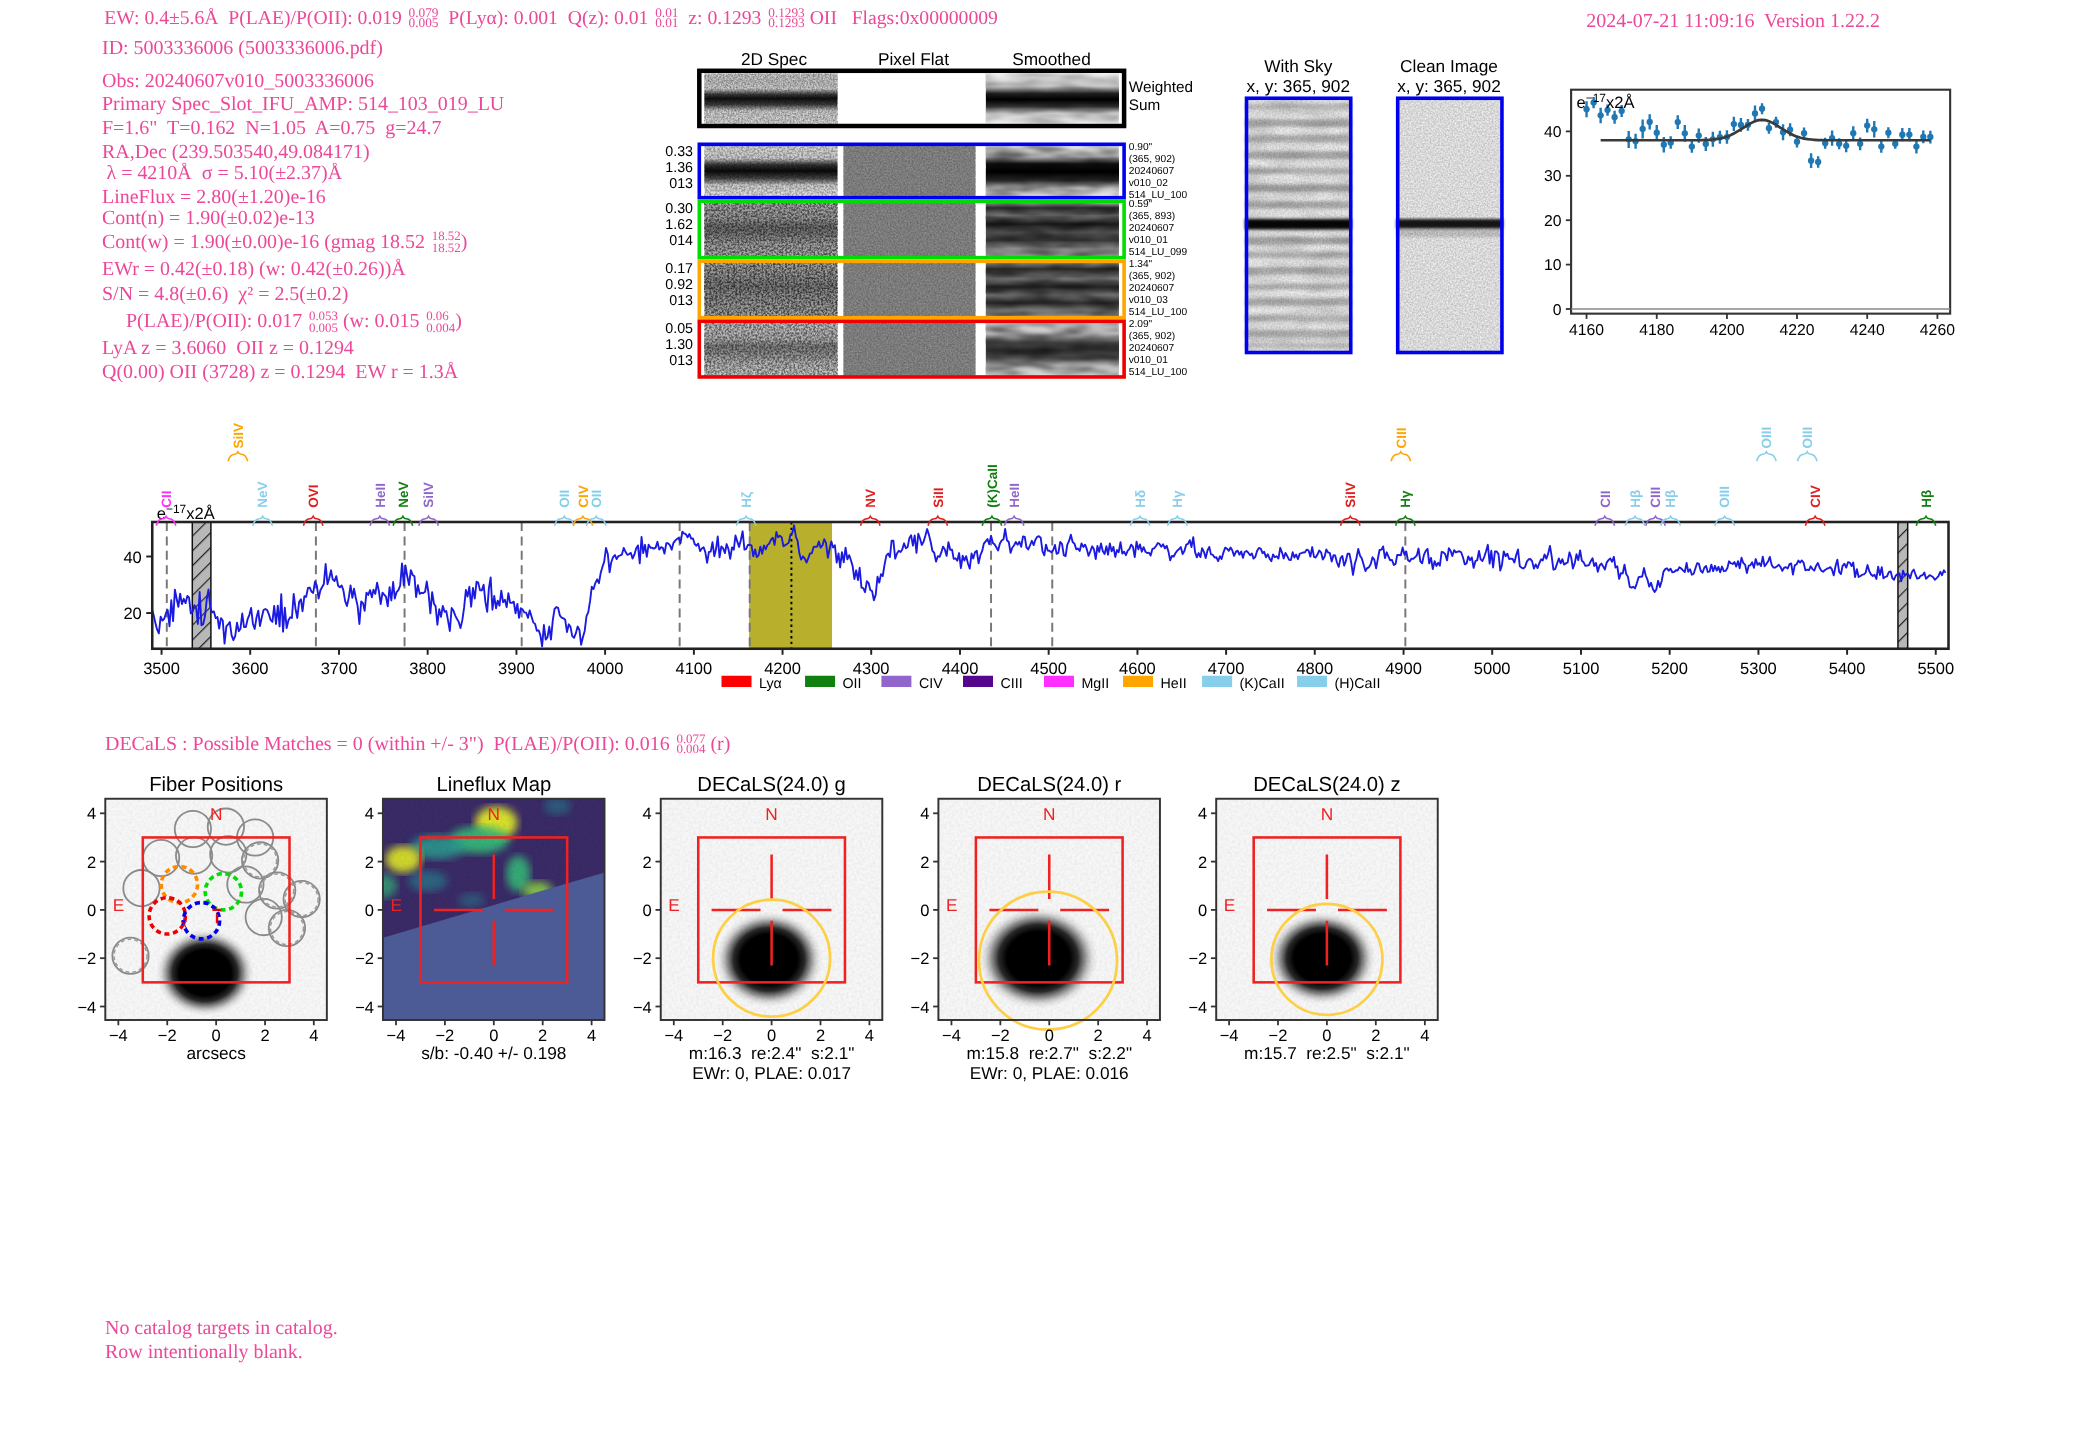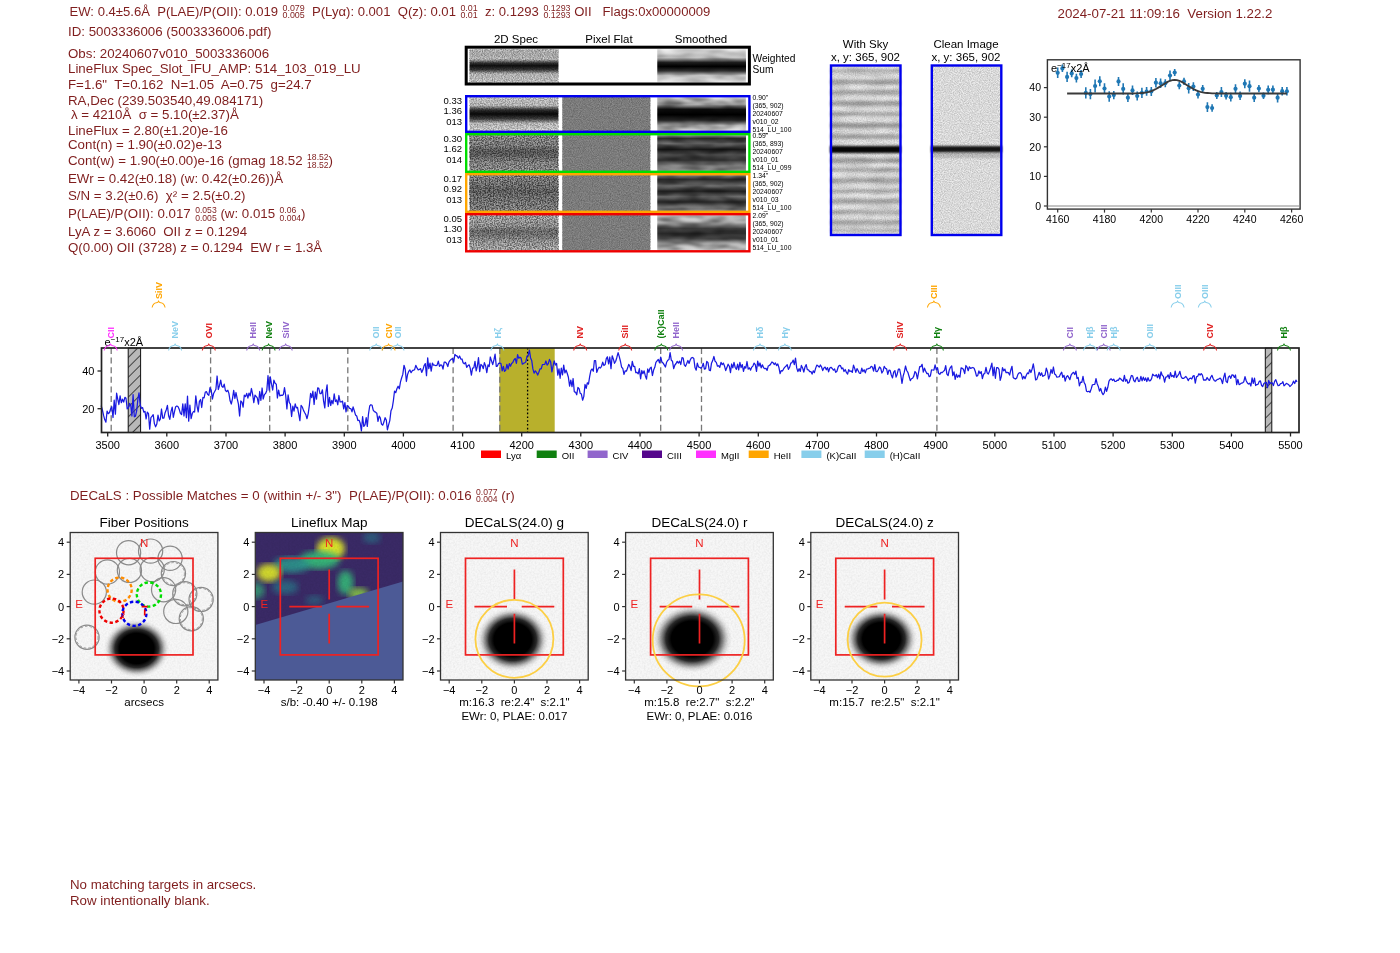--- a/index.html
+++ b/index.html
@@ -1,34 +1,34 @@
 <!DOCTYPE html>
 <html><head><meta charset="utf-8"><style>
 html,body{margin:0;padding:0;background:#fff;width:1400px;height:953px;position:relative;overflow:hidden}
-.mono{position:absolute;font-family:Liberation Sans, sans-serif;font-size:13.3px;color:#7f1d1d;white-space:pre;line-height:15px}
+.mono{position:absolute;font-family:Liberation Serif, serif;font-size:13.3px;color:#ec4899;white-space:pre;line-height:15px}
 .hdr{font-size:13.1px}
 .st{display:inline-block;vertical-align:-2.5px;font-size:8.6px;line-height:7.4px;text-align:left;margin-left:4.5px}
 .hdr .st{font-size:8.9px;line-height:7.6px;vertical-align:-2.8px}
 svg{position:absolute;overflow:visible}
 svg text{font-family:"Liberation Sans",sans-serif}
 </style></head><body>
 <div class="mono hdr" style="left:69.5px;top:3.5px">EW: 0.4±5.6Å  P(LAE)/P(OII): 0.019<span class="st">0.079<br>0.005</span>  P(Lyα): 0.001  Q(z): 0.01<span class="st">0.01<br>0.01</span>  z: 0.1293<span class="st">0.1293<br>0.1293</span> OII   Flags:0x00000009</div>
 <div class="mono" style="left:1057.5px;top:6px">2024-07-21 11:09:16  Version 1.22.2</div>
 <div class="mono" style="left:68px;top:24px">ID: 5003336006 (5003336006.pdf)</div>
 <div class="mono" style="left:68px;top:46.3px">Obs: 20240607v010_5003336006</div>
-<div class="mono" style="left:68px;top:61.3px">LineFlux Spec_Slot_IFU_AMP: 514_103_019_LU</div>
+<div class="mono" style="left:68px;top:61.3px">Primary Spec_Slot_IFU_AMP: 514_103_019_LU</div>
 <div class="mono" style="left:68px;top:76.8px">F=1.6"  T=0.162  N=1.05  A=0.75  g=24.7</div>
 <div class="mono" style="left:68px;top:92.5px">RA,Dec (239.503540,49.084171)</div>
 <div class="mono" style="left:71px;top:106.8px">λ = 4210Å  σ = 5.10(±2.37)Å</div>
 <div class="mono" style="left:68px;top:122.8px">LineFlux = 2.80(±1.20)e-16</div>
 <div class="mono" style="left:68px;top:137.2px">Cont(n) = 1.90(±0.02)e-13</div>
 <div class="mono" style="left:68px;top:153.0px">Cont(w) = 1.90(±0.00)e-16 (gmag 18.52<span class="st">18.52<br>18.52</span>)</div>
 <div class="mono" style="left:68px;top:171.0px">EWr = 0.42(±0.18) (w: 0.42(±0.26))Å</div>
-<div class="mono" style="left:68px;top:187.9px">S/N = 3.2(±0.6)  χ² = 2.5(±0.2)</div>
-<div class="mono" style="left:68px;top:206.0px">P(LAE)/P(OII): 0.017<span class="st">0.053<br>0.005</span> (w: 0.015<span class="st">0.06<br>0.004</span>)</div>
+<div class="mono" style="left:68px;top:187.9px">S/N = 4.8(±0.6)  χ² = 2.5(±0.2)</div>
+<div class="mono" style="left:84px;top:206.0px">P(LAE)/P(OII): 0.017<span class="st">0.053<br>0.005</span> (w: 0.015<span class="st">0.06<br>0.004</span>)</div>
 <div class="mono" style="left:68px;top:224.0px">LyA z = 3.6060  OII z = 0.1294</div>
 <div class="mono" style="left:68px;top:240.2px">Q(0.00) OII (3728) z = 0.1294  EW r = 1.3Å</div>
 <svg style="left:440px;top:30px" width="570" height="230" viewBox="440 30 570 230">
     <defs>
       <filter id="gr0" x="0" y="0" width="100%" height="100%">
 <feTurbulence type="fractalNoise" baseFrequency="0.9" numOctaves="2" seed="3" stitchTiles="stitch"></feTurbulence>
 <feColorMatrix type="matrix" values="0 0 0 0 0 0 0 0 0 0 0 0 0 0 0 1.6 0 0 0 -0.42"></feColorMatrix>
       </filter>
       <filter id="gr1" x="0" y="0" width="100%" height="100%">
 <feTurbulence type="fractalNoise" baseFrequency="0.9" numOctaves="2" seed="7" stitchTiles="stitch"></feTurbulence>
@@ -732,13 +732,13 @@
     <line x1="807.3" y1="542.2" x2="810.8" y2="542.2" stroke="#333" stroke-width="1.2"></line>
     <text x="804.8" y="546.2" font-size="11" text-anchor="end">4</text>
     <text x="144.1" y="706" font-size="11.5" text-anchor="middle">arcsecs</text>
     <text x="329.2" y="706" font-size="11.5" text-anchor="middle">s/b: -0.40 +/- 0.198</text>
     <text x="514.4" y="706" font-size="11.5" text-anchor="middle">m:16.3&nbsp; re:2.4"&nbsp; s:2.1"</text>
     <text x="514.4" y="719.5" font-size="11.5" text-anchor="middle">EWr: 0, PLAE: 0.017</text>
     <text x="699.5" y="706" font-size="11.5" text-anchor="middle">m:15.8&nbsp; re:2.7"&nbsp; s:2.2"</text>
     <text x="699.5" y="719.5" font-size="11.5" text-anchor="middle">EWr: 0, PLAE: 0.016</text>
     <text x="884.6" y="706" font-size="11.5" text-anchor="middle">m:15.7&nbsp; re:2.5"&nbsp; s:2.1"</text>
   </svg>
-<div class="mono" style="left:70px;top:877px">No matching targets in arcsecs.</div>
+<div class="mono" style="left:70px;top:877px">No catalog targets in catalog.</div>
 <div class="mono" style="left:70px;top:892.5px">Row intentionally blank.</div>
 </body></html>

